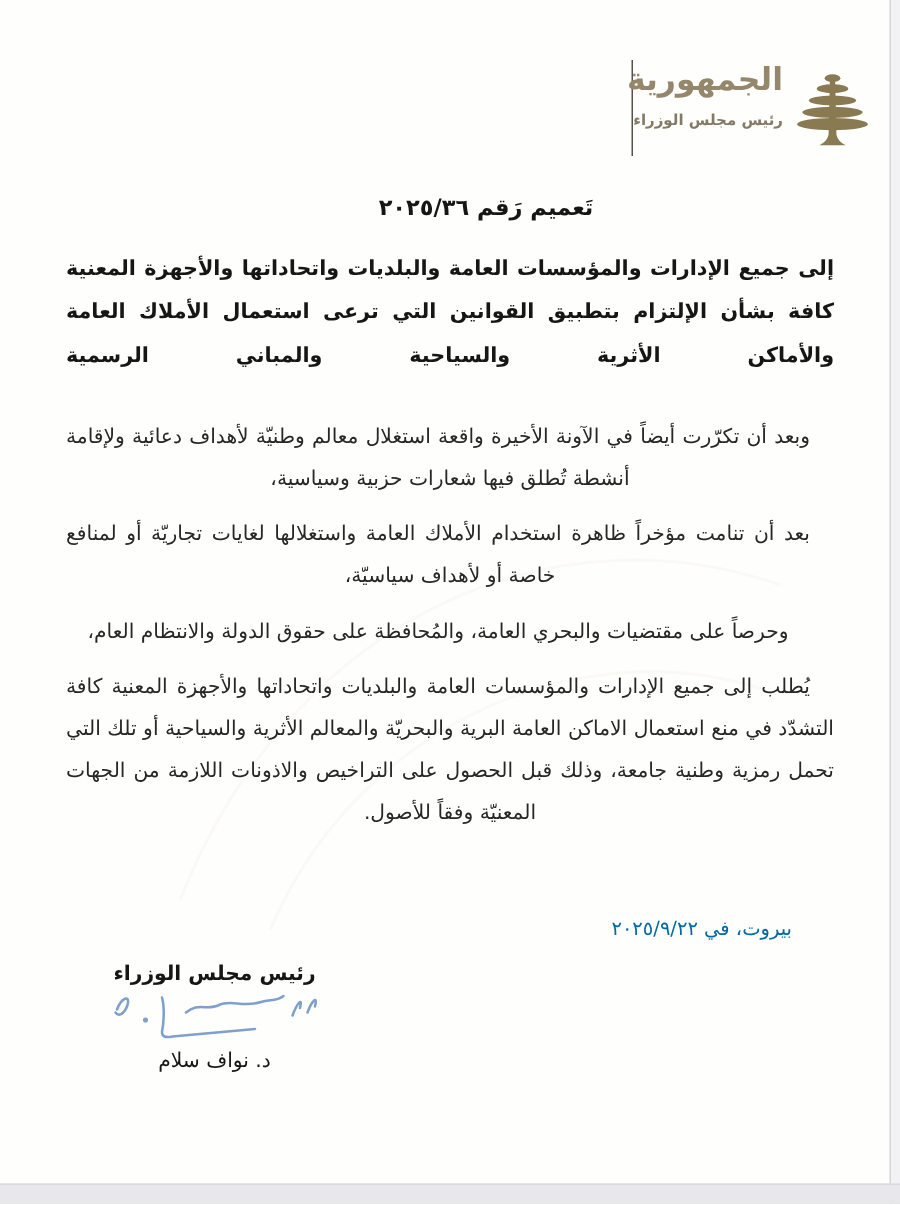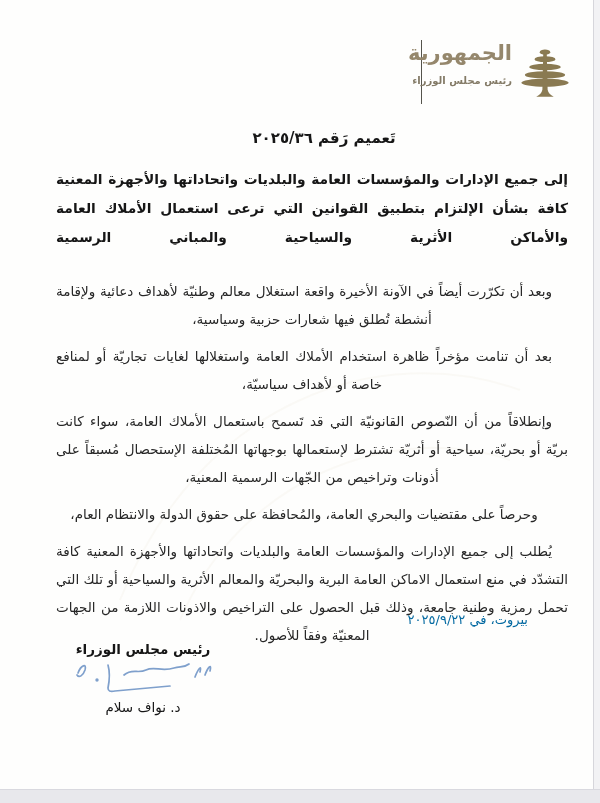--- a/index.html
+++ b/index.html
@@ -21,21 +21,21 @@
     background:#f2f2f4; border-left:1px solid #d6d6db;
   }
   .edge-bottom {
     position:absolute; bottom:0; left:0; width:100%; height:13px;
     background:#e8e8ec; border-top:1px solid #d9d9df;
   }
 
   
   .emblem {
     position:absolute; top:40px; left:421px; width:160px;
-    border-left:1px solid #55544c; 
+    border-left:1px solid #55544c; padding-left:10px;
     display:flex; align-items:flex-start; gap:5px;
   }
   .emblem-text-col { width:90px; text-align:center; direction:rtl; }
   .calligraphy-line {
     font-size:21px; font-weight:bold; line-height:26px;
     color:#95876c; letter-spacing:0px;
   }
   .office-caption {
     margin-top:9px; font-size:10px; font-weight:bold; color:#837a66;
     white-space:nowrap;
@@ -45,21 +45,21 @@
   
   .doc-title {
     position:absolute; top:129px; left:0; width:600px;
     text-align:center; transform:translateX(24px);
     direction:rtl;
     font-size:15px; font-weight:bold; color:#161616;
   }
 
   
   .body-text {
-    position:absolute; top:165px; right:32px; width:512px;
+    position:absolute; top:165px; right:44px; width:512px;
     direction:rtl; color:#272727; font-size:13.5px;
   }
   .addressee {
     margin:0 0 25px 0;
     font-size:13.8px; font-weight:bold; color:#161616;
     line-height:29px;
     text-align:justify; text-align-last:justify;
   }
   .para {
     margin:0 0 9px 0;
@@ -111,21 +111,20 @@
       </g>
     </svg>
   </div>
 
   <div class="doc-title">تَعميم رَقم ٢٠٢٥/٣٦</div>
 
   <div class="body-text">
     <p class="addressee">إلى جميع الإدارات والمؤسسات العامة والبلديات واتحاداتها والأجهزة المعنية كافة بشأن الإلتزام بتطبيق القوانين التي ترعى استعمال الأملاك العامة والأماكن الأثرية والسياحية والمباني الرسمية</p>
     <p class="para">وبعد أن تكرّرت أيضاً في الآونة الأخيرة واقعة استغلال معالم وطنيّة لأهداف دعائية ولإقامة أنشطة تُطلق فيها شعارات حزبية وسياسية،</p>
     <p class="para">بعد أن تنامت مؤخراً ظاهرة استخدام الأملاك العامة واستغلالها لغايات تجاريّة أو لمنافع خاصة أو لأهداف سياسيّة،</p>
-    <p class="para">وإنطلاقاً من أن النّصوص القانونيّة التي قد تَسمح باستعمال الأملاك العامة، سواء كانت بريّة أو بحريّة، سياحية أو أثريّة تشترط لإستعمالها بوجهاتها المُختلفة الإستحصال مُسبقاً على أذونات وتراخيص من الجّهات الرسمية المعنية،</p>
     <p class="para">وحرصاً على مقتضيات والبحري العامة، والمُحافظة على حقوق الدولة والانتظام العام،</p>
     <p class="para">يُطلب إلى جميع الإدارات والمؤسسات العامة والبلديات واتحاداتها والأجهزة المعنية كافة التشدّد في منع استعمال الاماكن العامة البرية والبحريّة والمعالم الأثرية والسياحية أو تلك التي تحمل رمزية وطنية جامعة، وذلك قبل الحصول على التراخيص والاذونات اللازمة من الجهات المعنيّة وفقاً للأصول.</p>
   </div>
 
   <div class="date-line">بيروت، في ٢٠٢٥/٩/٢٢</div>
 
   <div class="signature-block">
     <div class="sig-title">رئيس مجلس الوزراء</div>
     <svg class="sig-scribble" width="150" height="42" viewBox="0 0 150 42">
       <g fill="none" stroke="#7fa0cc" stroke-width="1.7" stroke-linecap="round">

